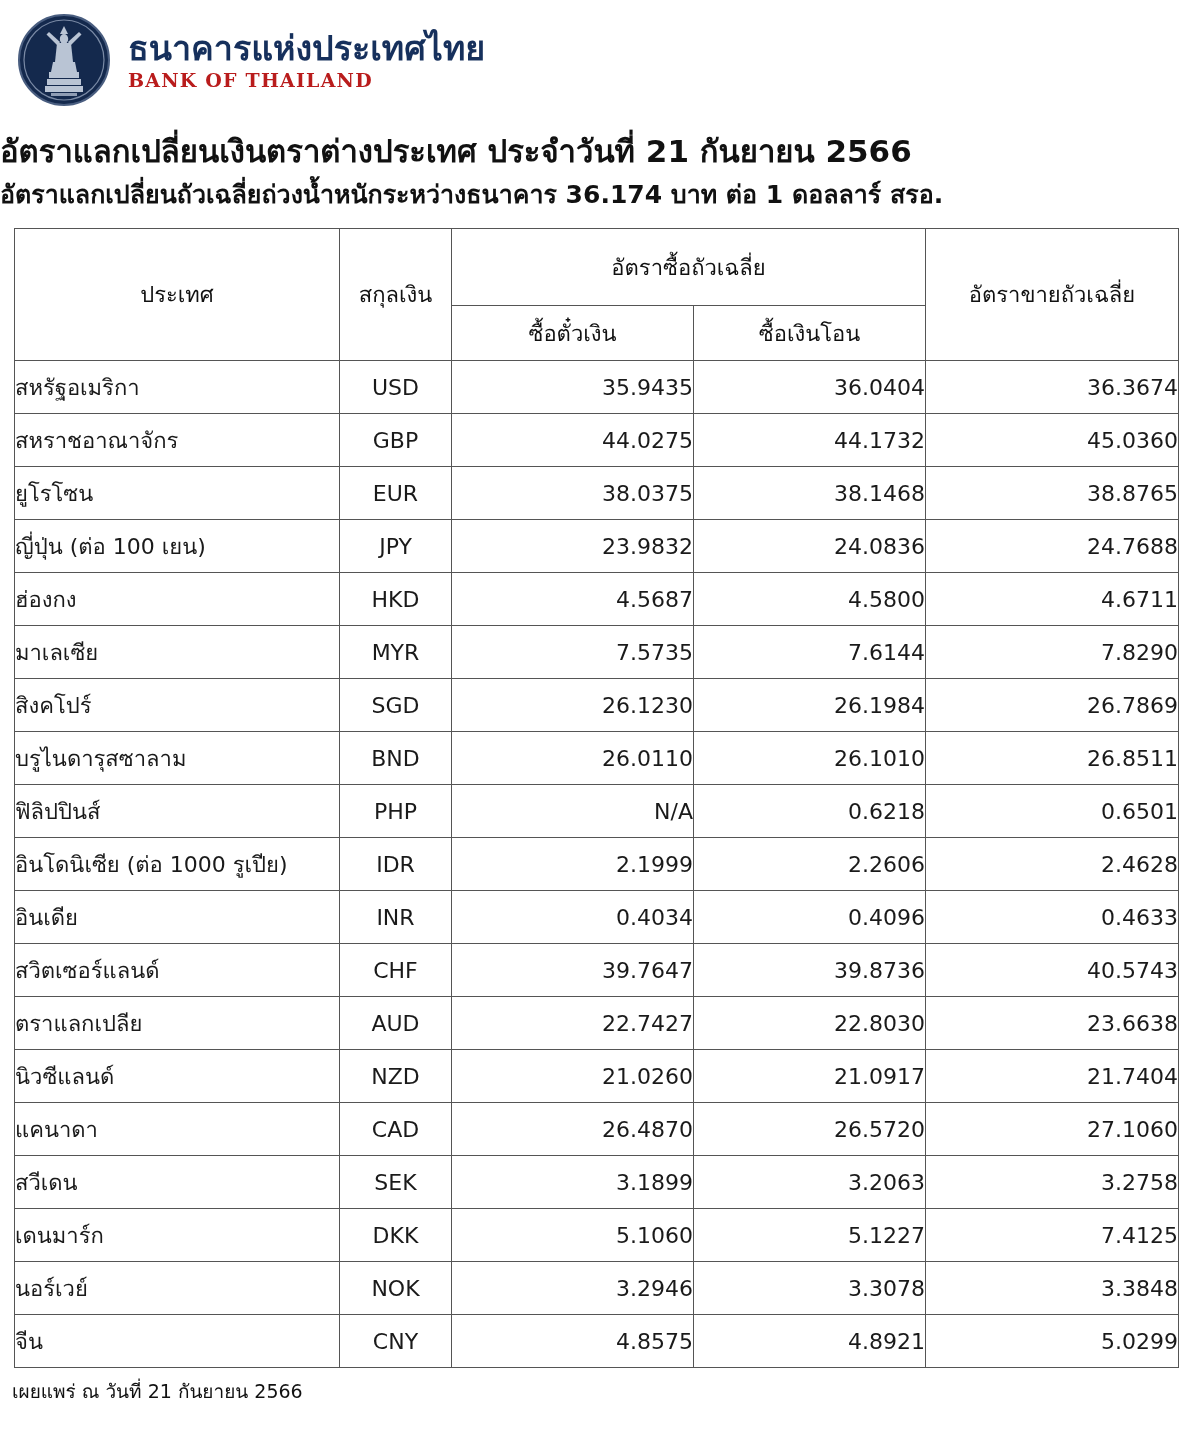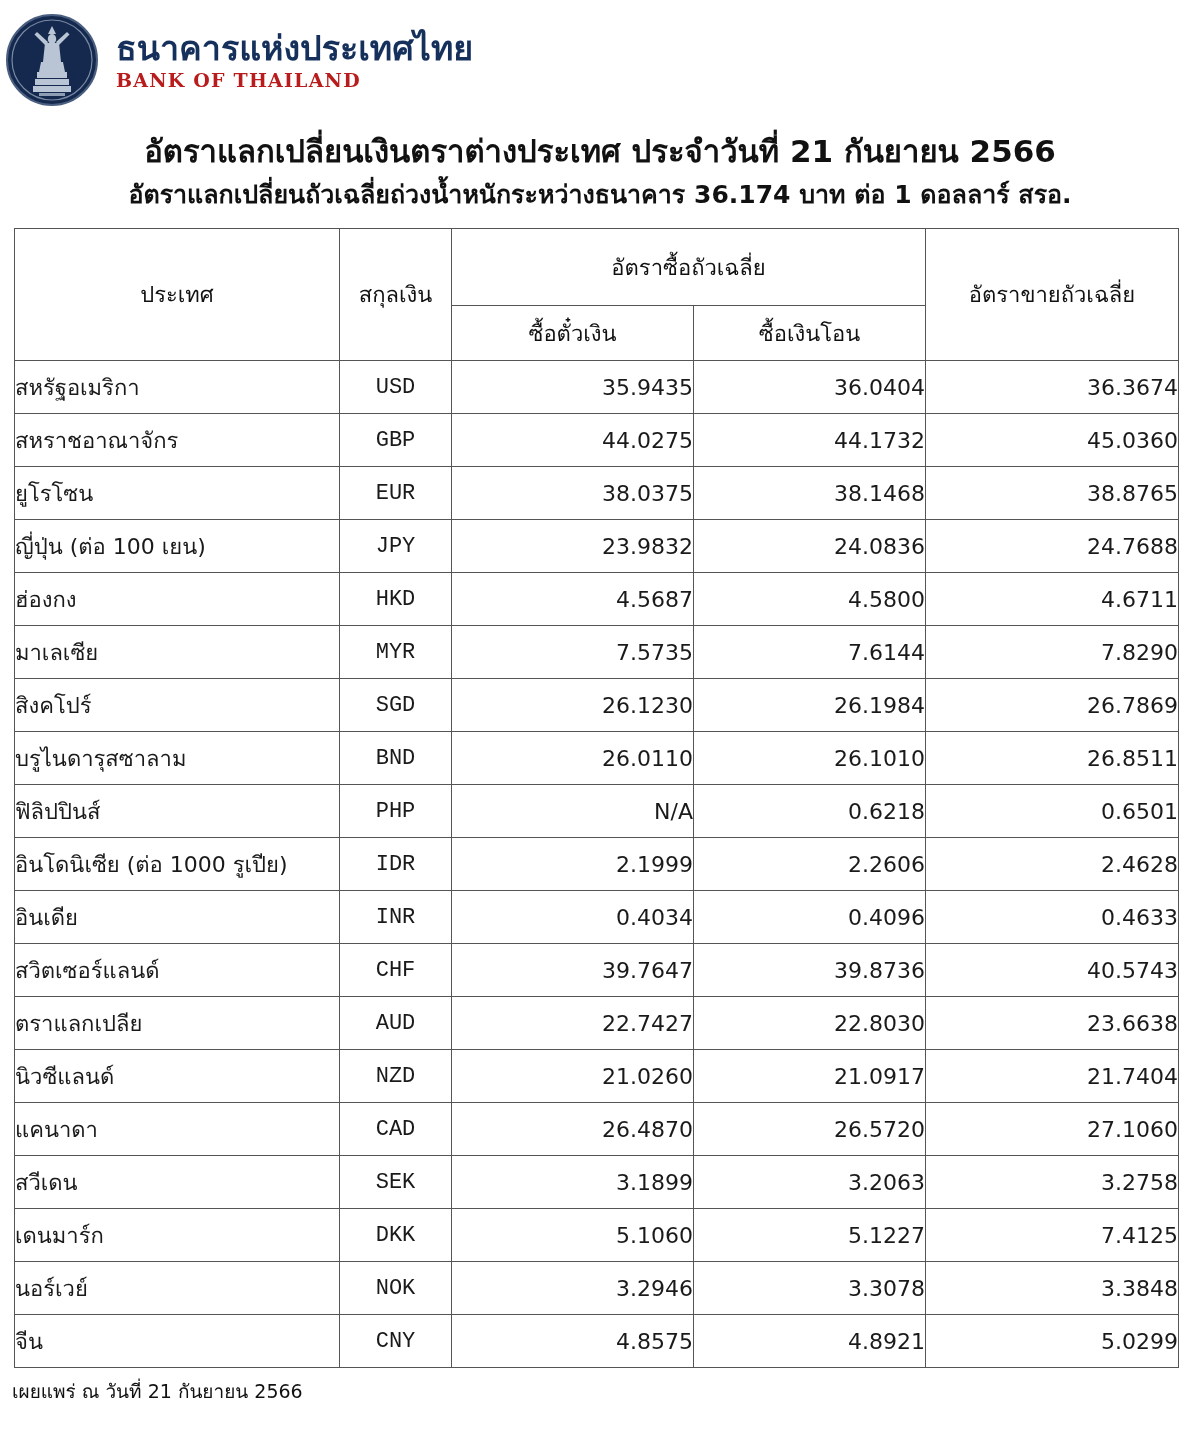--- a/index.html
+++ b/index.html
@@ -13,21 +13,21 @@
     font-family: "DejaVu Sans", "Liberation Sans", sans-serif;
     color: #1a1a1a;
     overflow: hidden;
     position: relative;
   }
 
   
   .masthead {
     display: flex;
     align-items: center;
-    padding: 10px 0 0 4px;
+    padding: 10px 0 0 16px;
     height: 110px;
     box-sizing: border-box;
   }
   .seal {
     width: 96px;
     height: 96px;
     flex: 0 0 96px;
     position: relative;
   }
   .seal svg { display: block; }
@@ -47,21 +47,20 @@
     font-size: 19px;
     font-weight: 700;
     color: #b91c1c;
     letter-spacing: 1.2px;
     margin-top: 6px;
     white-space: nowrap;
   }
 
   
   .headings {
-    text-align: center;
     padding: 22px 0 10px 0;
   }
   .title-main {
     font-size: 31px;
     font-weight: 700;
     color: #111;
     line-height: 1.25;
     white-space: nowrap;
   }
   .title-sub1 {
@@ -109,21 +108,20 @@
   td.c-country {
     text-align: left;
     padding-left: 12px;
     height: 52px;
     white-space: nowrap;
     overflow: hidden;
   }
   td.c-code {
     text-align: center;
     height: 52px;
-    font-family: Liberation Mono, monospace;
   }
   td.c-num {
     text-align: right;
     padding-right: 16px;
     height: 52px;
   }
 
   col.w-country { width: 325px; }
   col.w-code    { width: 112px; }
   col.w-sight   { width: 242px; }

